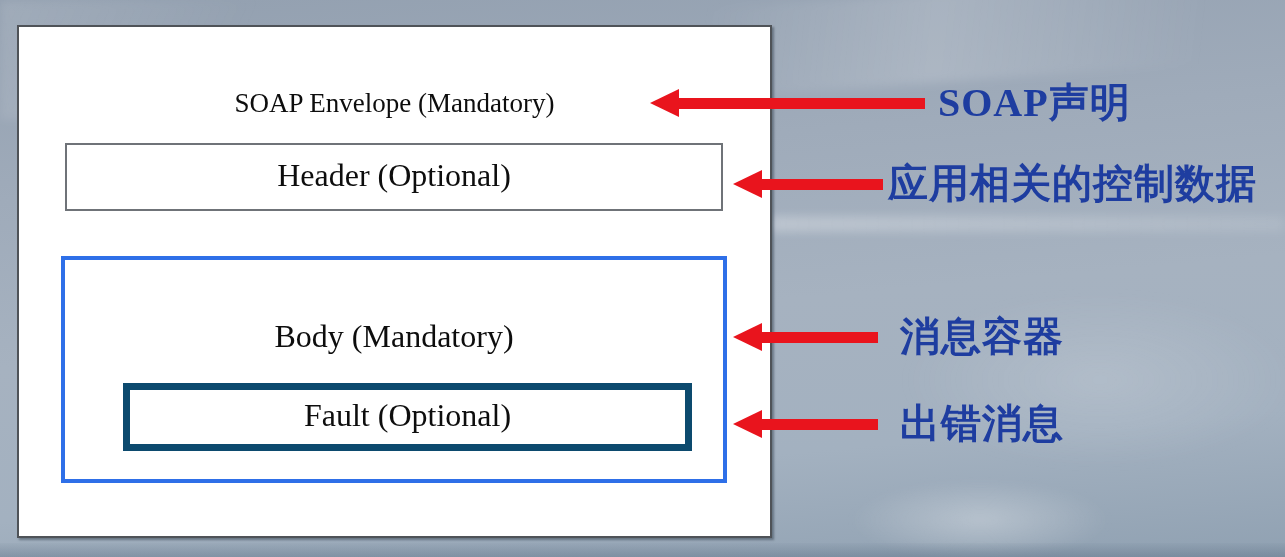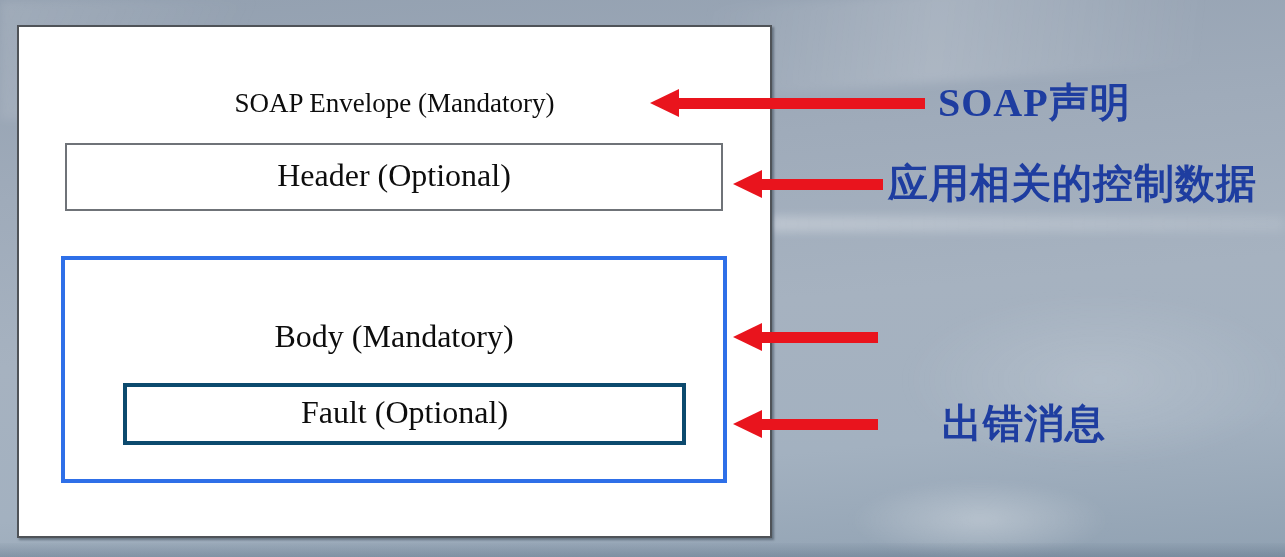--- a/index.html
+++ b/index.html
@@ -86,21 +86,21 @@
     background: #ffffff;
     border: 4px solid var(--box-blue, #2e6fe8);
     border-radius: 0;
   }
   .body-label { top: 58px; }
   .fault-box {
     position: absolute;
     left: 58px; top: 123px;
     width: 555px; height: 54px;
     background: #ffffff;
-    border: 4px solid #0c4a6e;
+    border: 7px solid #0c4a6e;
   }
   .fault-label { top: 50%; transform: translateY(-54%); }
 
   
   .arrow {
     position: absolute;
     display: flex;
     align-items: center;
     height: 28px;
   }
@@ -129,21 +129,21 @@
     font-weight: 700;
     color: var(--label-blue, #1e3da0);
     white-space: nowrap;
     letter-spacing: 1px;
     font-family: "Liberation Serif", "DejaVu Sans", sans-serif;
     font-size: 40px;
   }
   .callout-1 { left: 938px; top: 78px;  }
   .callout-2 { left: 868px; top: 159px; margin-left: 20px; }
   .callout-3 { left: 900px; top: 312px; }
-  .callout-4 { left: 942px; top: 399px; }
+  .callout-4 { left: 900px; top: 399px; }
 </style>
 </head>
 <body>
 
 <div class="stage">
 
   <div class="streak streak-1"></div>
   <div class="streak streak-2"></div>
   <div class="streak streak-3"></div>
   <div class="streak streak-4"></div>
@@ -179,15 +179,16 @@
     <div class="arrow-head"></div>
     <div class="arrow-shaft"></div>
   </div>
   <div class="arrow arrow-4">
     <div class="arrow-head"></div>
     <div class="arrow-shaft"></div>
   </div>
 
   <div class="callout callout-1">SOAP声明</div>
   <div class="callout callout-2">应用相关的控制数据</div>
+  <div class="callout callout-3">消息容器</div>
   <div class="callout callout-4">出错消息</div>
 
 </div>
 
 </body></html>

